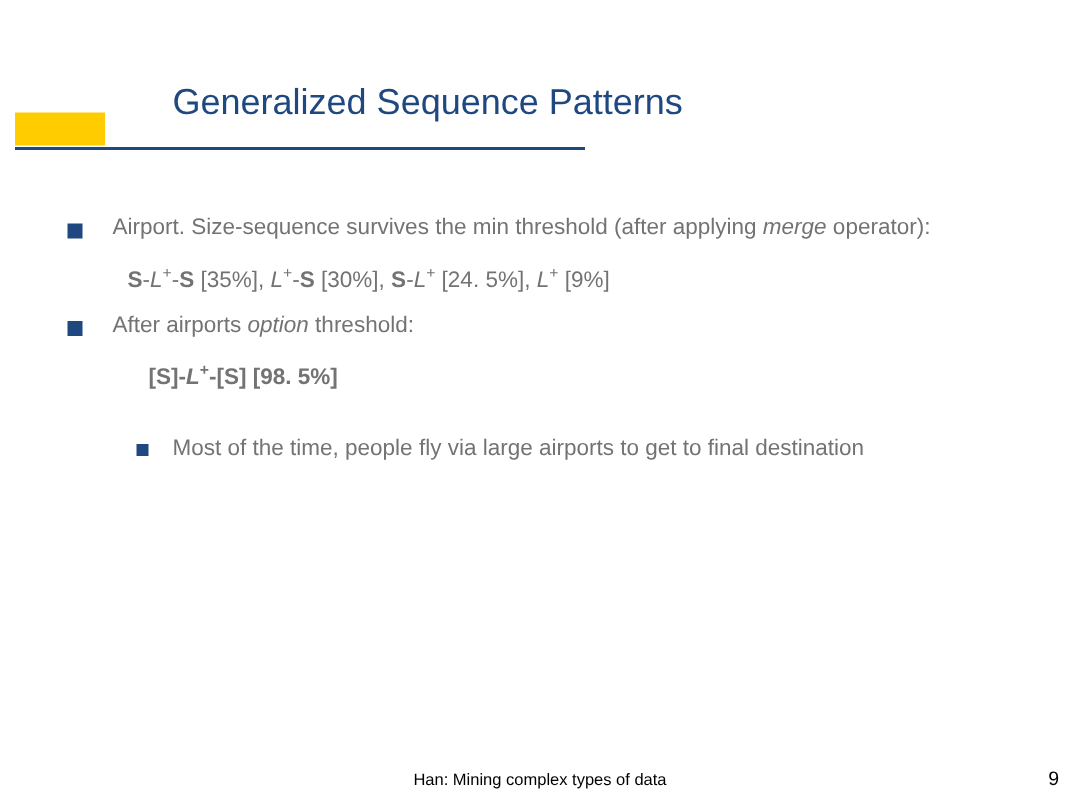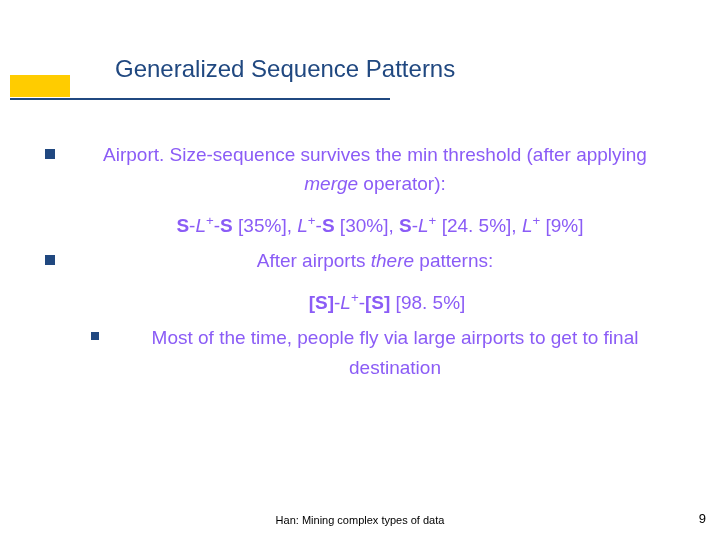--- a/index.html
+++ b/index.html
@@ -40,24 +40,23 @@
     font-family: "Verdana", "Tahoma", sans-serif;
     font-weight: 400;
     letter-spacing: 0px;
     z-index: 3;
   }
   .content {
     position: absolute;
     top: 140px;
     left: 45px;
     right: 45px;
-    font-size: 19px;
+    font-size: 15px;
     line-height: 1.55;
-    color: #8b5cf6;
-    text-align: center;
+    color: #737373;
   }
   .b1 {
     position: relative;
     padding-left: 30px;
     margin-bottom: 12px;
   }
   .b1-marker {
     position: absolute;
     left: 0;
     top: 9px;
@@ -78,21 +77,22 @@
     width: 8px;
     height: 8px;
     background: #204880;
   }
   .seqline {
     padding-left: 40px;
     margin-bottom: 6px;
   }
   .seqline2 {
     padding-left: 54px;
-    margin-bottom: 6px;
+    margin-bottom: 24px;
+    font-weight: bold;
   }
   .ital { font-style: italic; }
   .sup { vertical-align: super; font-size: 0.7em; line-height: 0; }
   .footer-center {
     position: absolute;
     bottom: 14px;
     left: 0;
     right: 0;
     text-align: center;
     font-size: 11px;
@@ -119,21 +119,21 @@
     <div class="b1-marker"></div>
     <span>Airport. Size-sequence survives the min threshold (after applying </span><span class="ital">merge</span><span> operator):</span>
   </div>
 
   <div class="seqline">
     <b>S</b><span>-</span><span class="ital">L</span><span class="sup">+</span><span>-</span><b>S</b><span> [35%], </span><span class="ital">L</span><span class="sup">+</span><span>-</span><b>S</b><span> [30%], </span><b>S</b><span>-</span><span class="ital">L</span><span class="sup">+</span><span> [24. 5%], </span><span class="ital">L</span><span class="sup">+</span><span> [9%]</span>
   </div>
 
   <div class="b1">
     <div class="b1-marker"></div>
-    <span>After airports </span><span class="ital">there</span><span> patterns:</span>
+    <span>After airports </span><span class="ital">option</span><span> threshold:</span>
   </div>
 
   <div class="seqline2">
     <b>[S]</b><span>-</span><span class="ital">L</span><span class="sup">+</span><span>-</span><b>[S]</b><span> [98. 5%]</span>
   </div>
 
   <div class="b2">
     <div class="b2-marker"></div>
     <span>Most of the time, people fly via large airports to get to final destination</span>
   </div>

